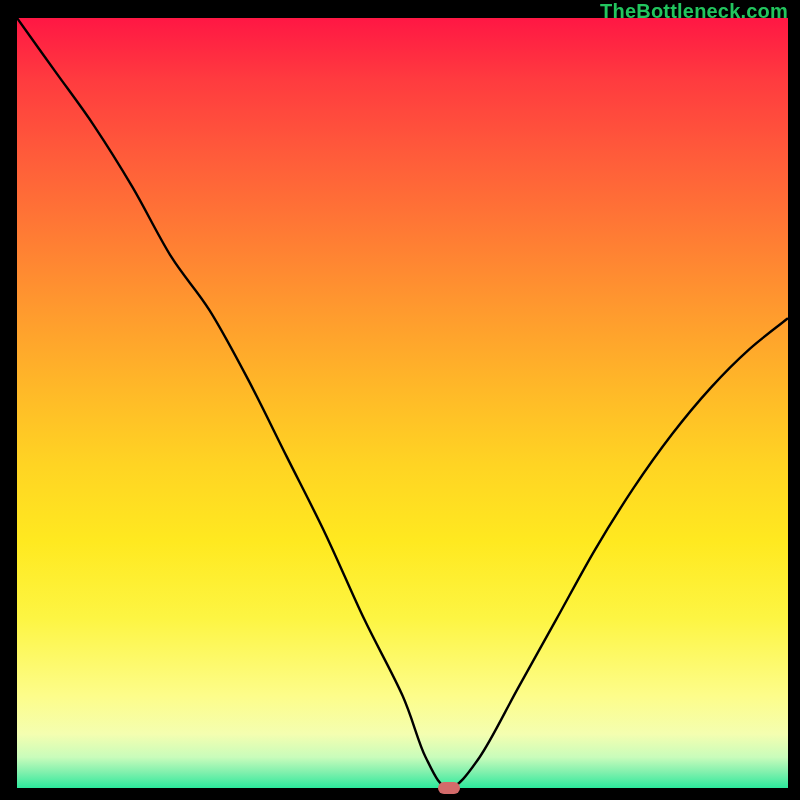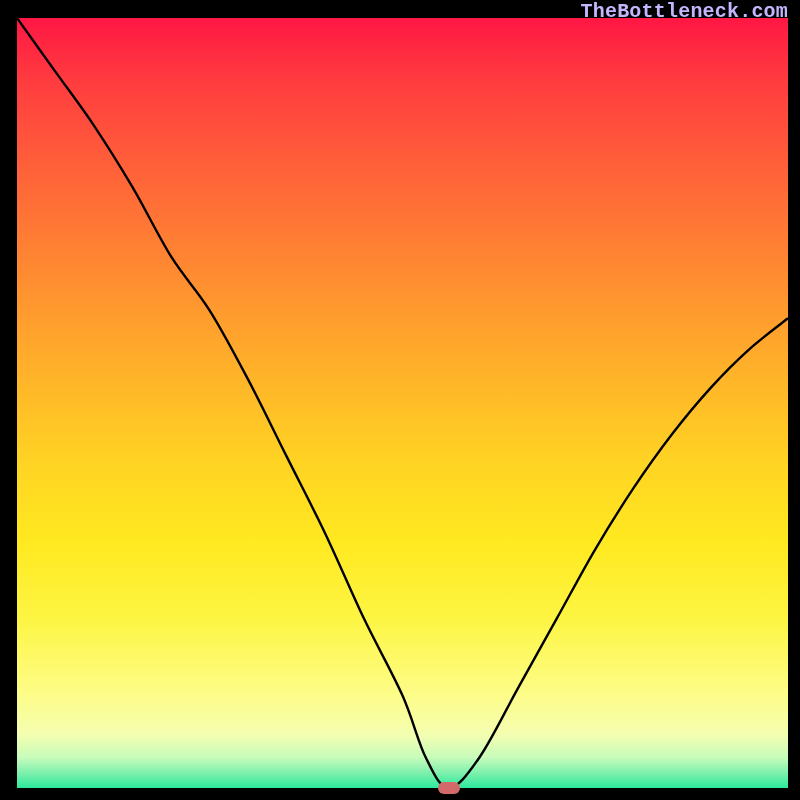--- a/index.html
+++ b/index.html
@@ -32,24 +32,24 @@
       #f4feb0 93%,
       #c9fcbb 96%,
       #7ff0ad 98%,
       #2ce99c 100%
     );
   }
   .attribution {
     position: absolute;
     top: 0;
     right: 12px;
-    font-family: Liberation Mono, monospace;
+    font-family: Liberation Sans, sans-serif;
     font-size: 20px;
     font-weight: bold;
-    color: #c4b5fd;
+    color: #22c55e;
     letter-spacing: 0.2px;
   }
   svg.curve {
     position: absolute;
     left: 0; top: 0;
     width: 100%; height: 100%;
   }
   .minpoint {
     position: absolute;
     width: 22px;

